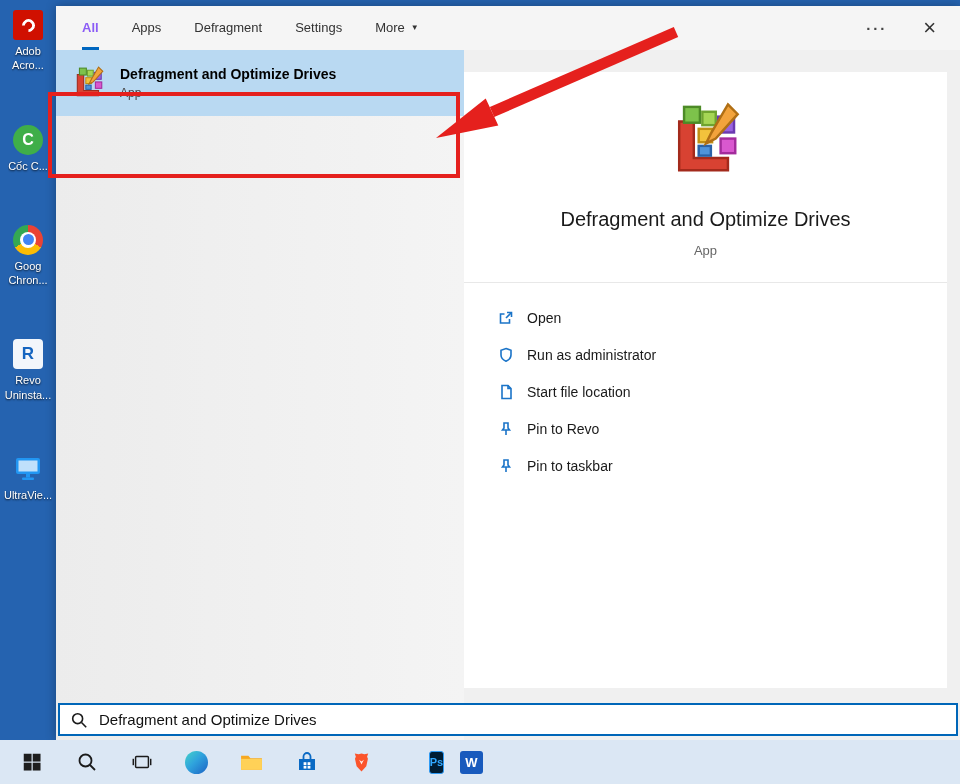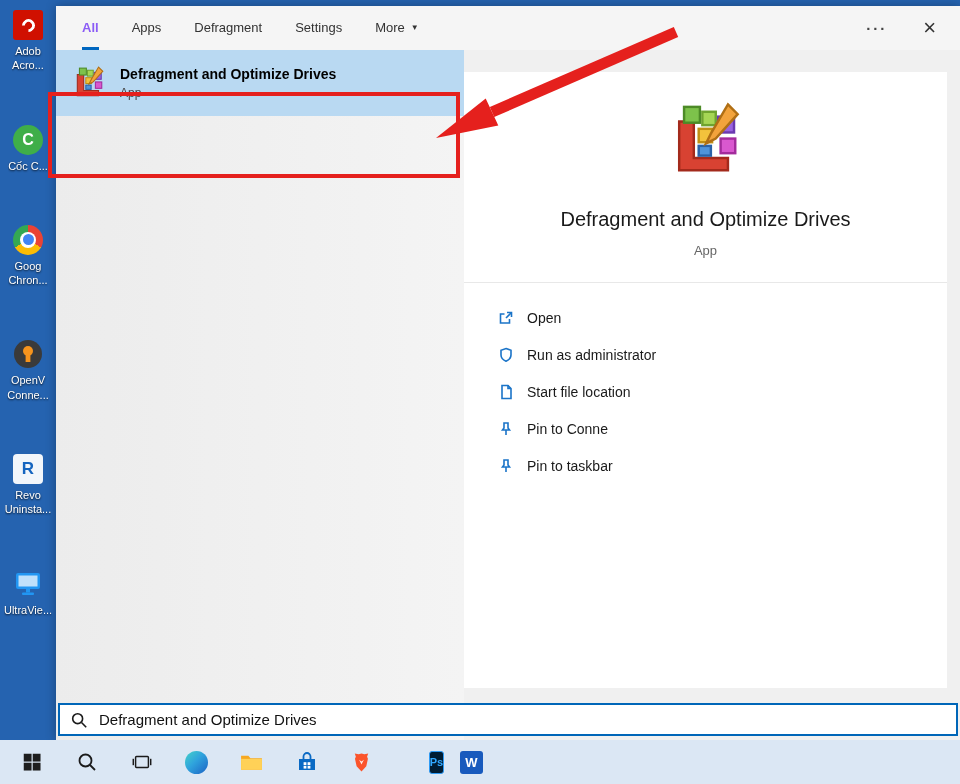--- a/index.html
+++ b/index.html
@@ -90,29 +90,20 @@
       <div class="desk-label">Cốc C...</div>
     </div>
     <div class="desk-item">
       <div class="ic-chrome">
           <div class="inner">
             <div class="core"></div>
           </div>
         </div>
       <div class="desk-label">Goog
 Chron...</div>
-    </div>
-    <div class="desk-item">
-      <svg width="30" height="30" viewBox="0 0 30 30">
-        <circle cx="15" cy="15" r="14" fill="#3a3a3a"></circle>
-        <circle cx="15" cy="12" r="5" fill="#f7941d"></circle>
-        <rect x="12.6" y="14" width="4.8" height="9" fill="#f7941d"></rect>
-      </svg>
-      <div class="desk-label">OpenV
-Conne...</div>
     </div>
     <div class="desk-item">
       <div class="ic-revo">R</div>
       <div class="desk-label">Revo
 Uninsta...</div>
     </div>
     <div class="desk-item">
       <svg width="30" height="30" viewBox="0 0 30 30">
         <rect x="3" y="4" width="24" height="16" rx="2" fill="#2196f3"></rect>
         <rect x="5.5" y="6.5" width="19" height="11" fill="#bfe0fb"></rect>
@@ -204,21 +195,21 @@
               <path d="M4 1.5h6l3 3V14.5H4Z"></path>
                 <path d="M10 1.5v3h3"></path>
             </svg>
             <span>Start file location</span>
           </div>
           <div class="action-row">
             <svg width="16" height="16" viewBox="0 0 16 16" fill="none" stroke="#1b74c8" stroke-width="1.6">
               <path d="M6 2h4v5l1.5 2h-7L6 7Z"></path>
                 <line x1="8" y1="9" x2="8" y2="14"></line>
             </svg>
-            <span>Pin to Conne</span>
+            <span>Pin to Revo</span>
           </div>
           <div class="action-row">
             <svg width="16" height="16" viewBox="0 0 16 16" fill="none" stroke="#1b74c8" stroke-width="1.6">
               <path d="M6 2h4v5l1.5 2h-7L6 7Z"></path>
                 <line x1="8" y1="9" x2="8" y2="14"></line>
             </svg>
             <span>Pin to taskbar</span>
           </div>
         </div>
       </div>

